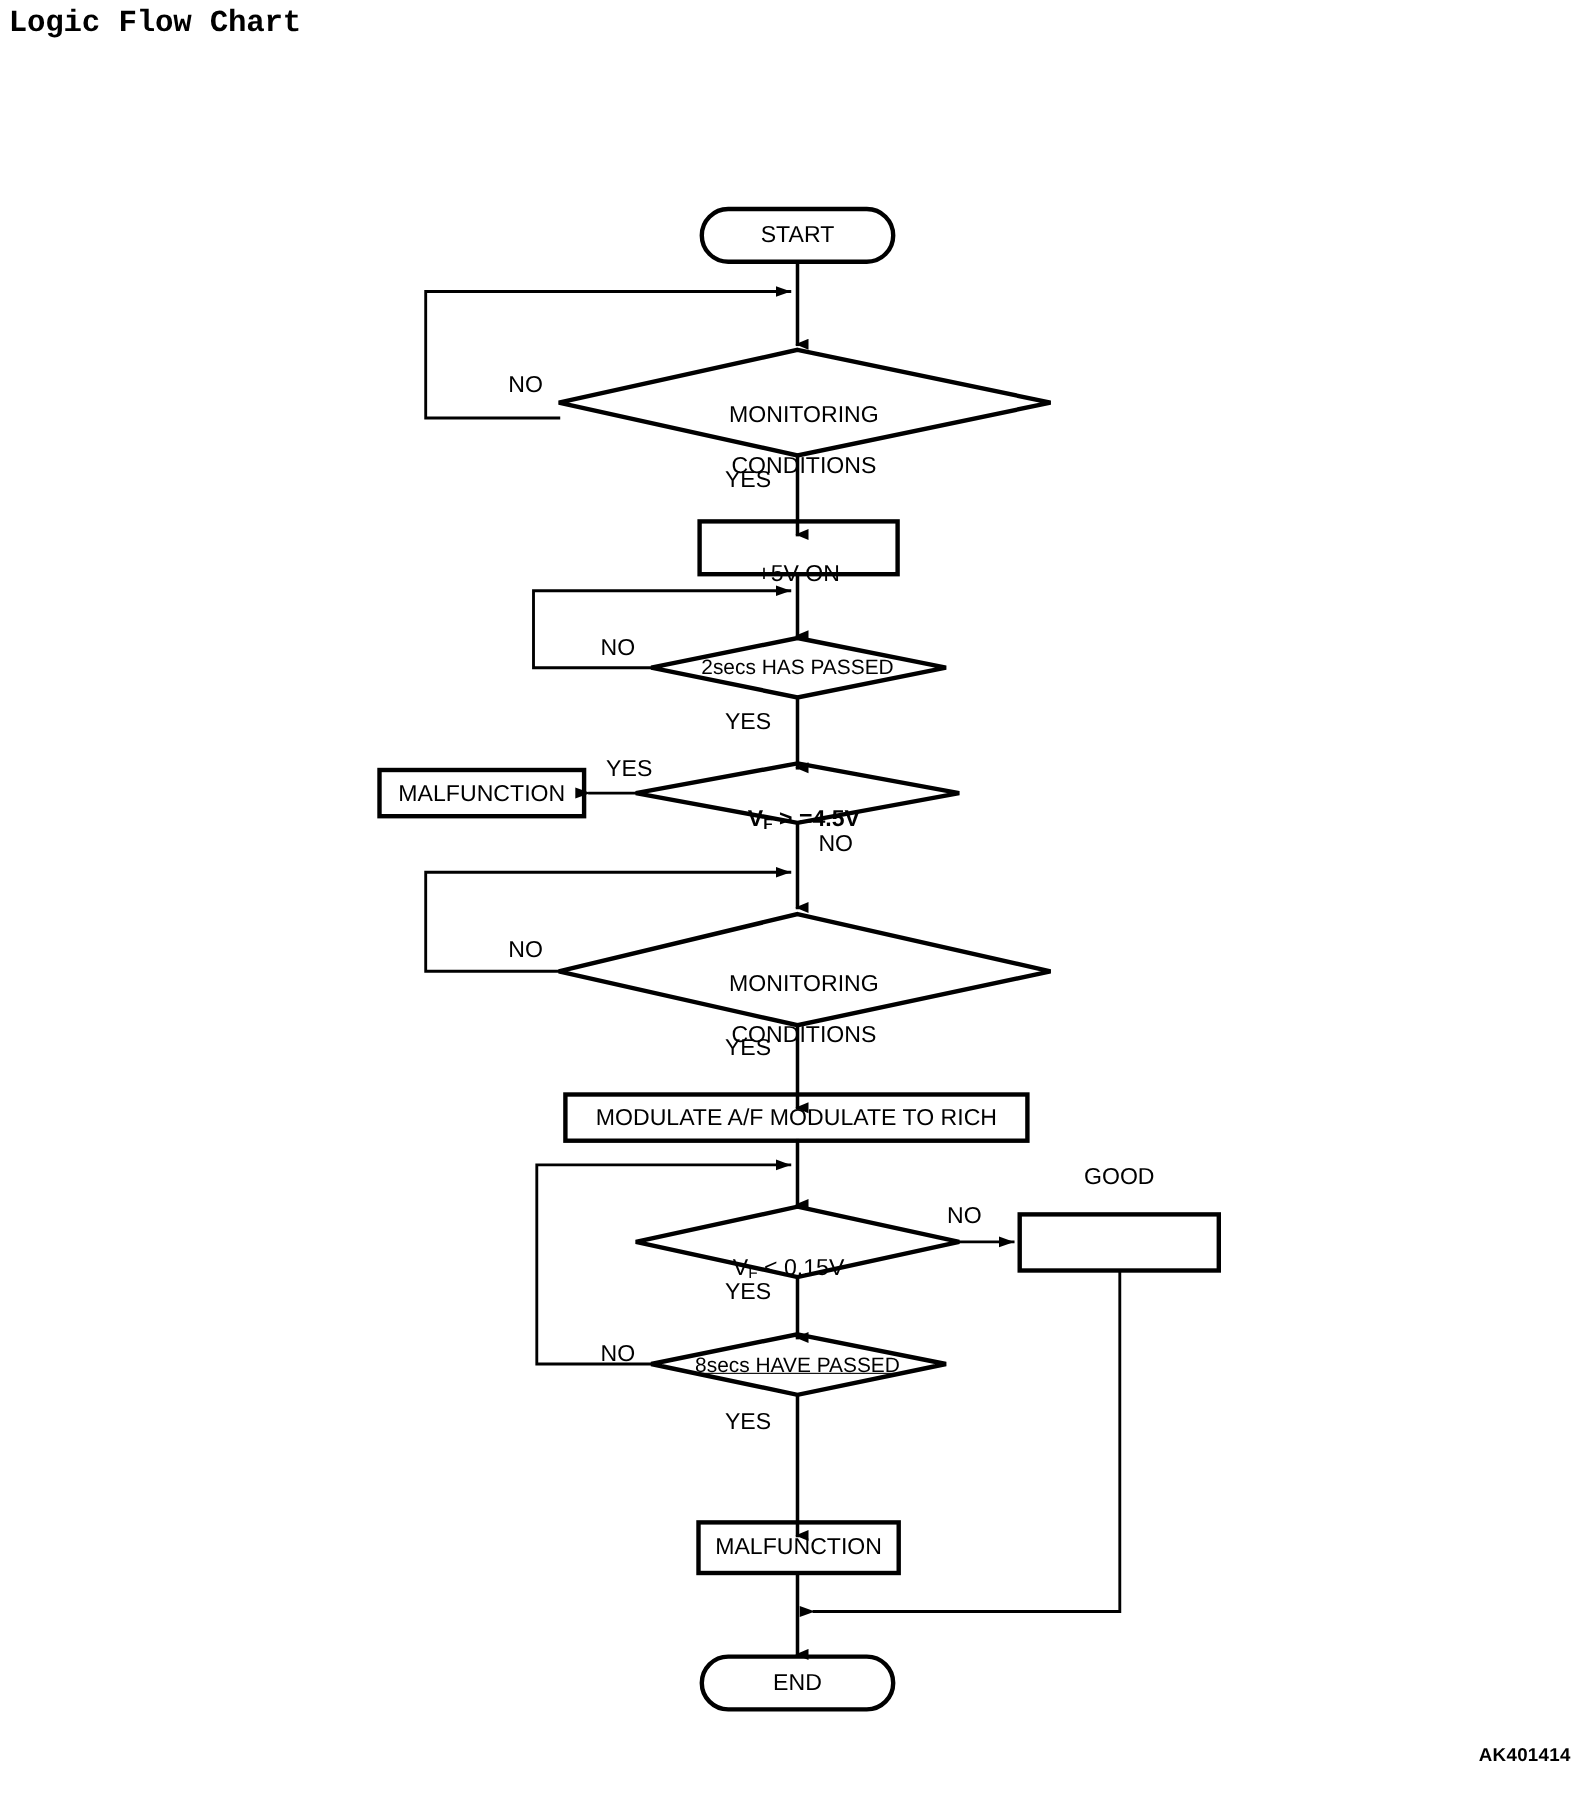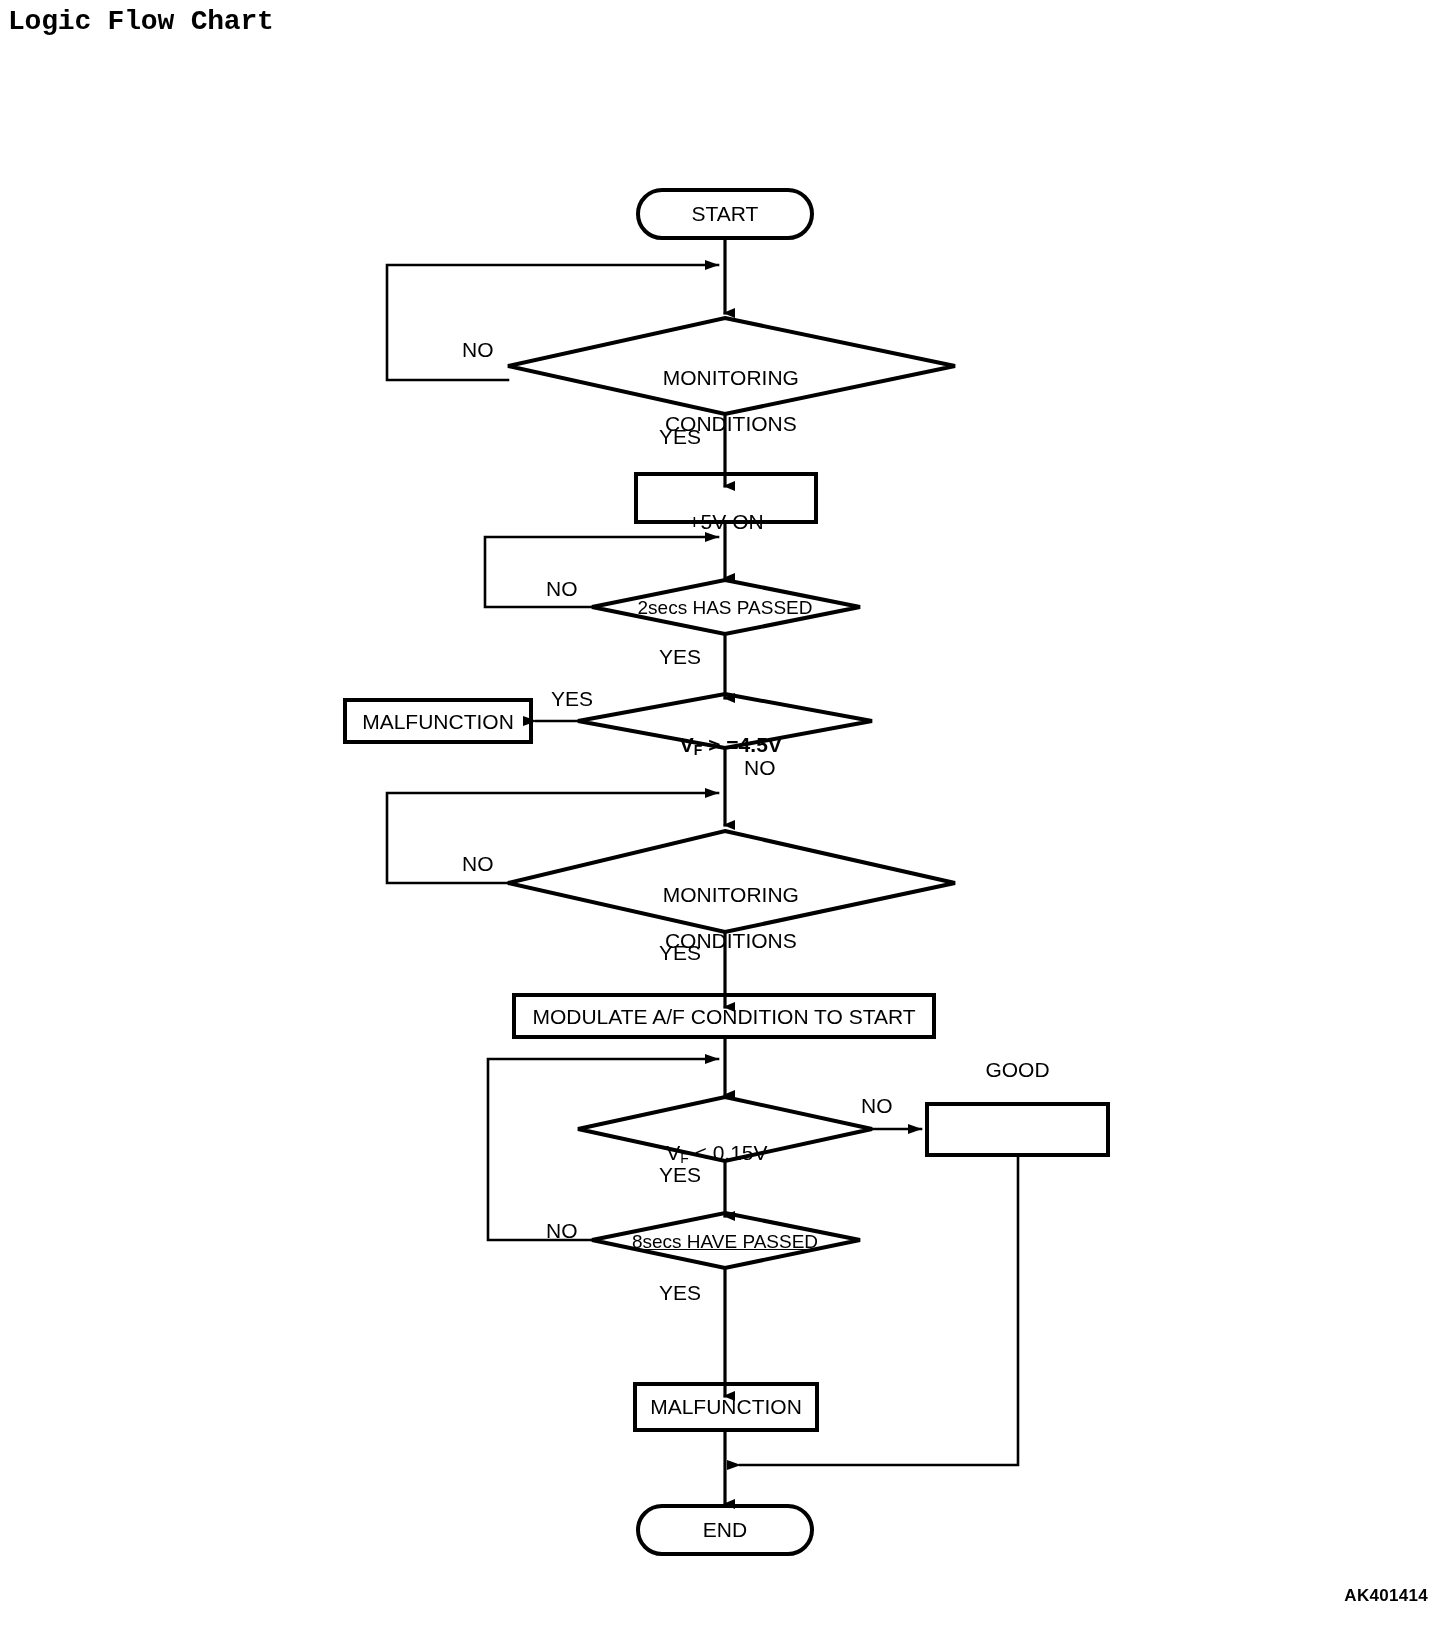--- a/index.html
+++ b/index.html
@@ -157,21 +157,21 @@
   <span>V</span><span class="sub">F</span><span> &gt; =4.5V</span>
 </div>
 
 <div class="node-label" style="left:345px; top:710px; width:186px;">MALFUNCTION</div>
 
 <div class="node-label" style="left:605px; top:860px; width:240px;">
   <span>MONITORING</span><br>
   <span>CONDITIONS</span>
 </div>
 
-<div class="node-label" style="left:514px; top:1005px; width:420px;">MODULATE A/F CONDITION TO START</div>
+<div class="node-label" style="left:514px; top:1005px; width:420px;">MODULATE A/F MODULATE TO RICH</div>
 
 <div class="node-label" style="left:591px; top:1118px; width:240px;">
   <span>V</span><span class="sub">F</span><span> &lt; 0.15V</span>
 </div>
 
 <div class="node-label" style="left:927px; top:1058px; width:181px;">GOOD</div>
 
 <div class="node-label small" style="left:595px; top:1230px; width:260px;text-decoration:underline;">8secs HAVE PASSED</div>
 
 <div class="node-label" style="left:635px; top:1395px; width:182px;">MALFUNCTION</div>

